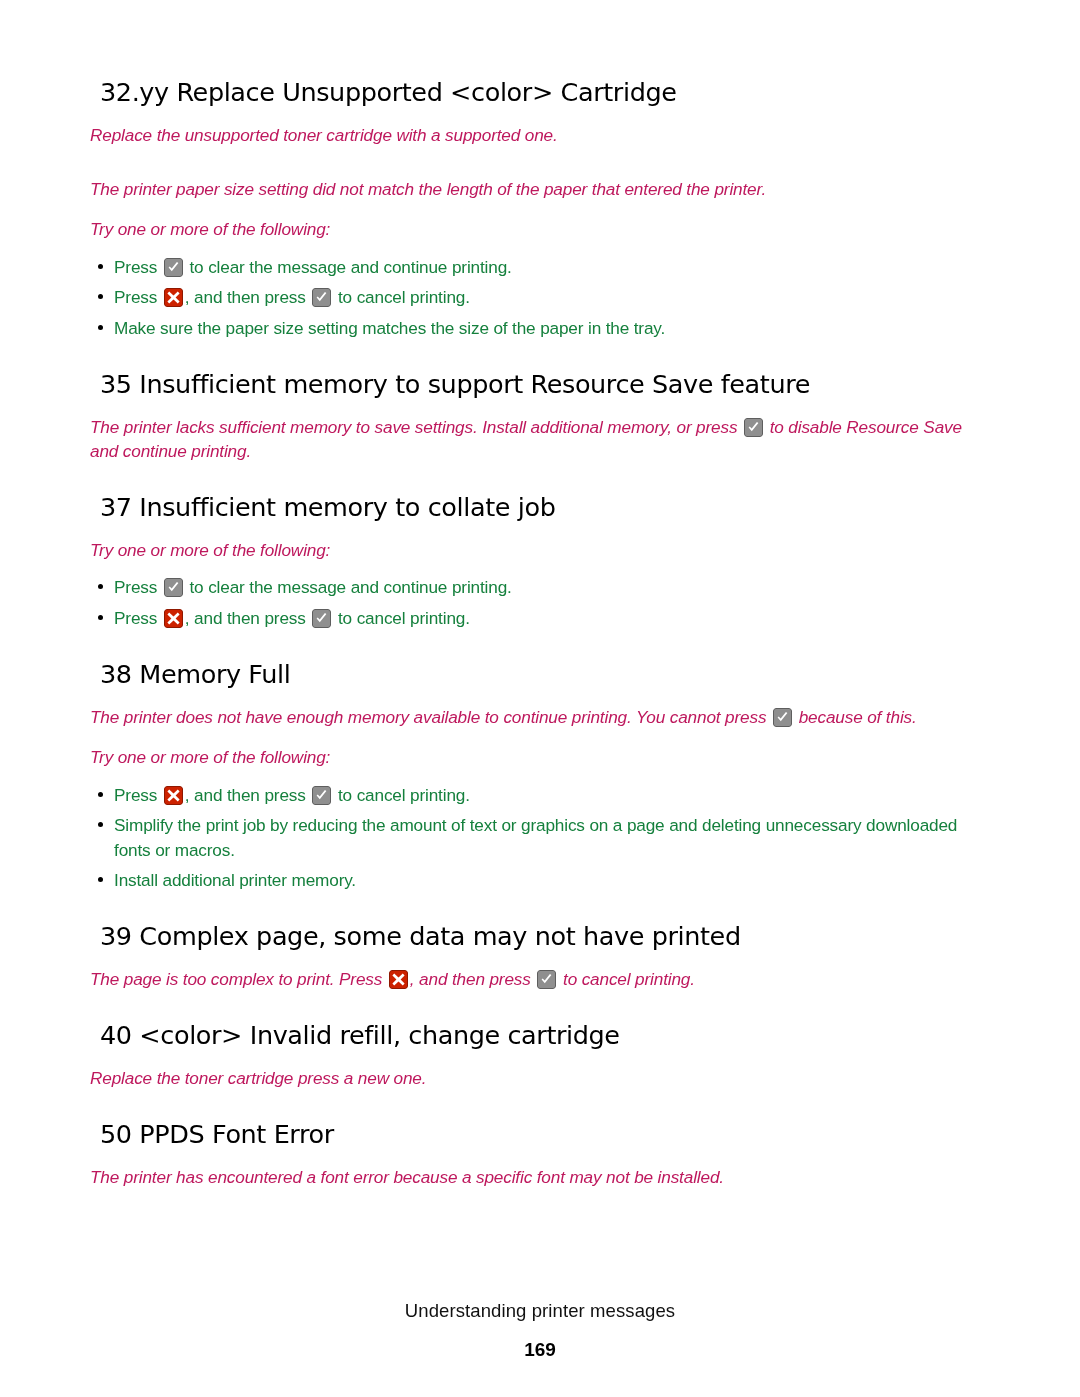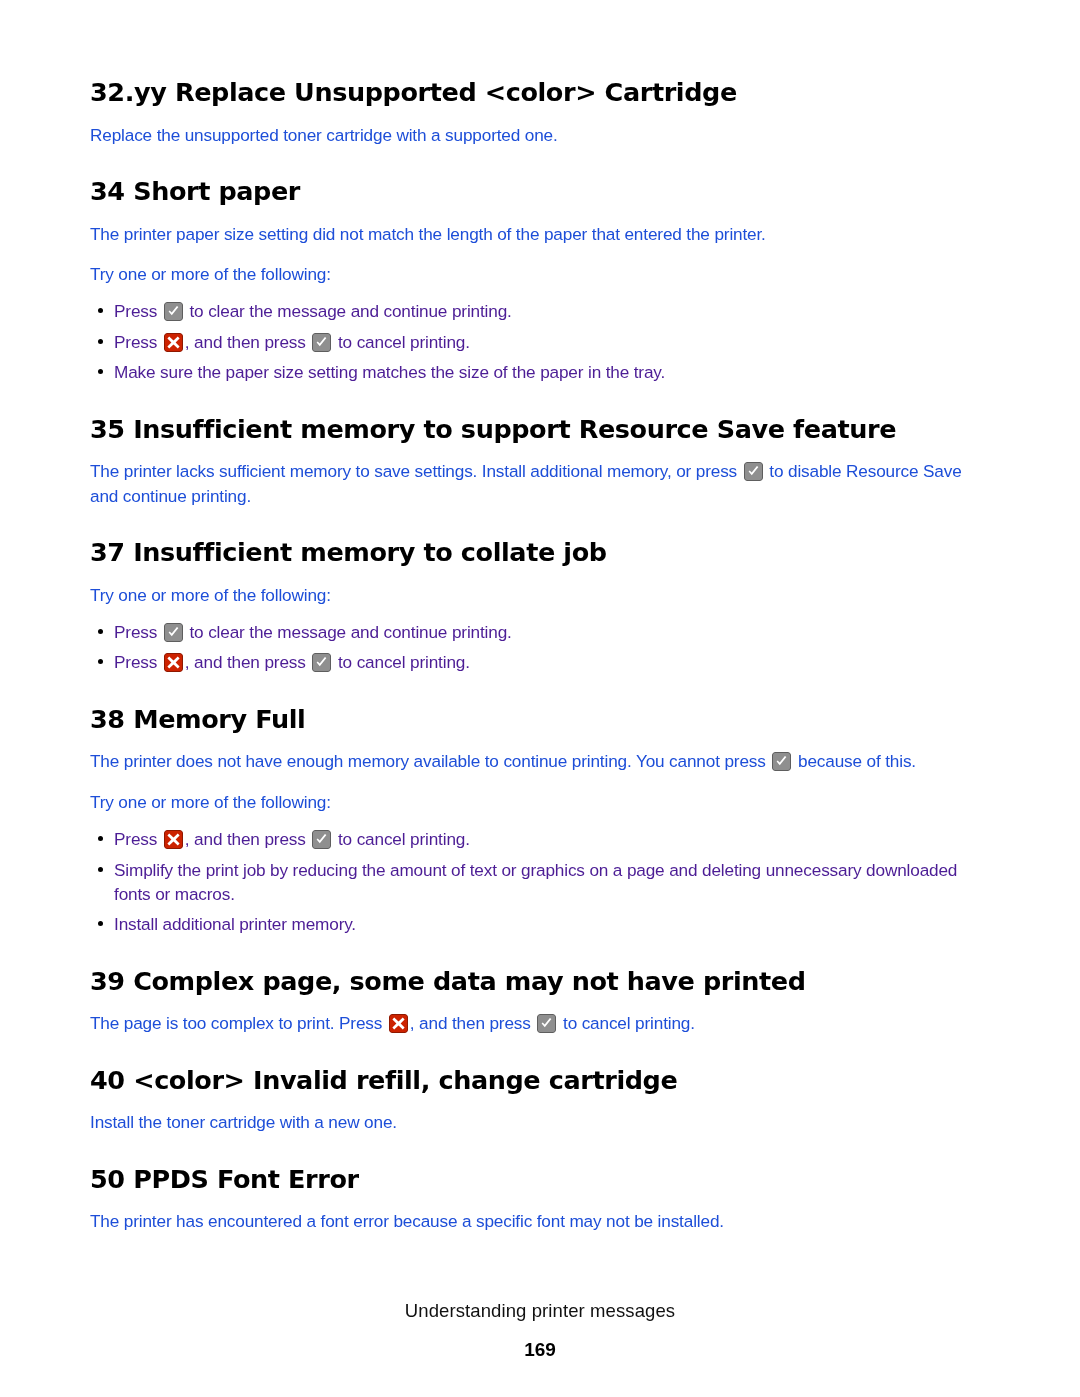--- a/index.html
+++ b/index.html
@@ -21,51 +21,52 @@
     box-sizing: border-box;
     padding: 78px 90px 0 90px;
     overflow: hidden;
   }
   .content {
     width: 900px;
   }
   h2.section-heading {
     font-family: "DejaVu Sans", sans-serif;
     font-size: 25.5px;
-    font-weight: bold;
+    font-weight: normal;
     letter-spacing: -0.4px;
     line-height: 1.12;
-    margin: 0 0 14px 0;
+    margin: 0 0 14px 10px;
     color: #000000;
   }
   .sec {
     margin-bottom: 30px;
   }
   p.body-text {
     font-size: 17.2px;
     line-height: 1.42;
     margin: 16px 0 13px 0;
-    color: #1d4ed8;
+    color: #be185d;
     letter-spacing: -0.15px;
+    font-style: italic;
   }
   p.body-text:last-child {
     margin-bottom: 0;
   }
   ul.bullets {
     list-style: none;
     margin: 0;
     padding: 0;
   }
   ul.bullets li {
     position: relative;
     font-size: 17.2px;
     line-height: 1.42;
     padding-left: 24px;
     margin-bottom: 6px;
-    color: #4c1d95;
+    color: #15803d;
     letter-spacing: -0.15px;
   }
   ul.bullets li:last-child {
     margin-bottom: 0;
   }
   ul.bullets li::before {
     content: "";
     position: absolute;
     left: 8px;
     top: 9px;
@@ -121,21 +122,20 @@
 
 <div class="page">
   <div class="content">
 
     <div class="sec">
       <h2 class="section-heading">32.yy Replace Unsupported &lt;color&gt; Cartridge</h2>
       <p class="body-text">Replace the unsupported toner cartridge with a supported one.</p>
     </div>
 
     <div class="sec">
-      <h2 class="section-heading">34 Short paper</h2>
       <p class="body-text">The printer paper size setting did not match the length of the paper that entered the printer.</p>
       <p class="body-text">Try one or more of the following:</p>
       <ul class="bullets">
         <li>
           <span>Press</span>
           <span class="key key-check" title="checkmark key"><svg viewBox="0 0 19 19" xmlns="http://www.w3.org/2000/svg">
                 <rect x="0.5" y="0.5" width="18" height="18" rx="2.5" ry="2.5" fill="#8f8f8f" stroke="#5e5e5e" stroke-width="1"></rect>
                 <path d="M4.6 9.6 L7.8 13.2 L14.4 4.9 L12.9 4.1 L7.7 10.6 L5.7 8.4 Z" fill="#ffffff"></path>
               </svg></span>
           <span>to clear the message and continue printing.</span>
@@ -241,21 +241,21 @@
         <span class="key key-check" title="checkmark key"><svg viewBox="0 0 19 19" xmlns="http://www.w3.org/2000/svg">
               <rect x="0.5" y="0.5" width="18" height="18" rx="2.5" ry="2.5" fill="#8f8f8f" stroke="#5e5e5e" stroke-width="1"></rect>
               <path d="M4.6 9.6 L7.8 13.2 L14.4 4.9 L12.9 4.1 L7.7 10.6 L5.7 8.4 Z" fill="#ffffff"></path>
             </svg></span>
         <span>to cancel printing.</span>
       </p>
     </div>
 
     <div class="sec">
       <h2 class="section-heading">40 &lt;color&gt; Invalid refill, change cartridge</h2>
-      <p class="body-text">Install the toner cartridge with a new one.</p>
+      <p class="body-text">Replace the toner cartridge press a new one.</p>
     </div>
 
     <div class="sec">
       <h2 class="section-heading">50 PPDS Font Error</h2>
       <p class="body-text">The printer has encountered a font error because a specific font may not be installed.</p>
     </div>
 
   </div>
 
   <div class="footer">

